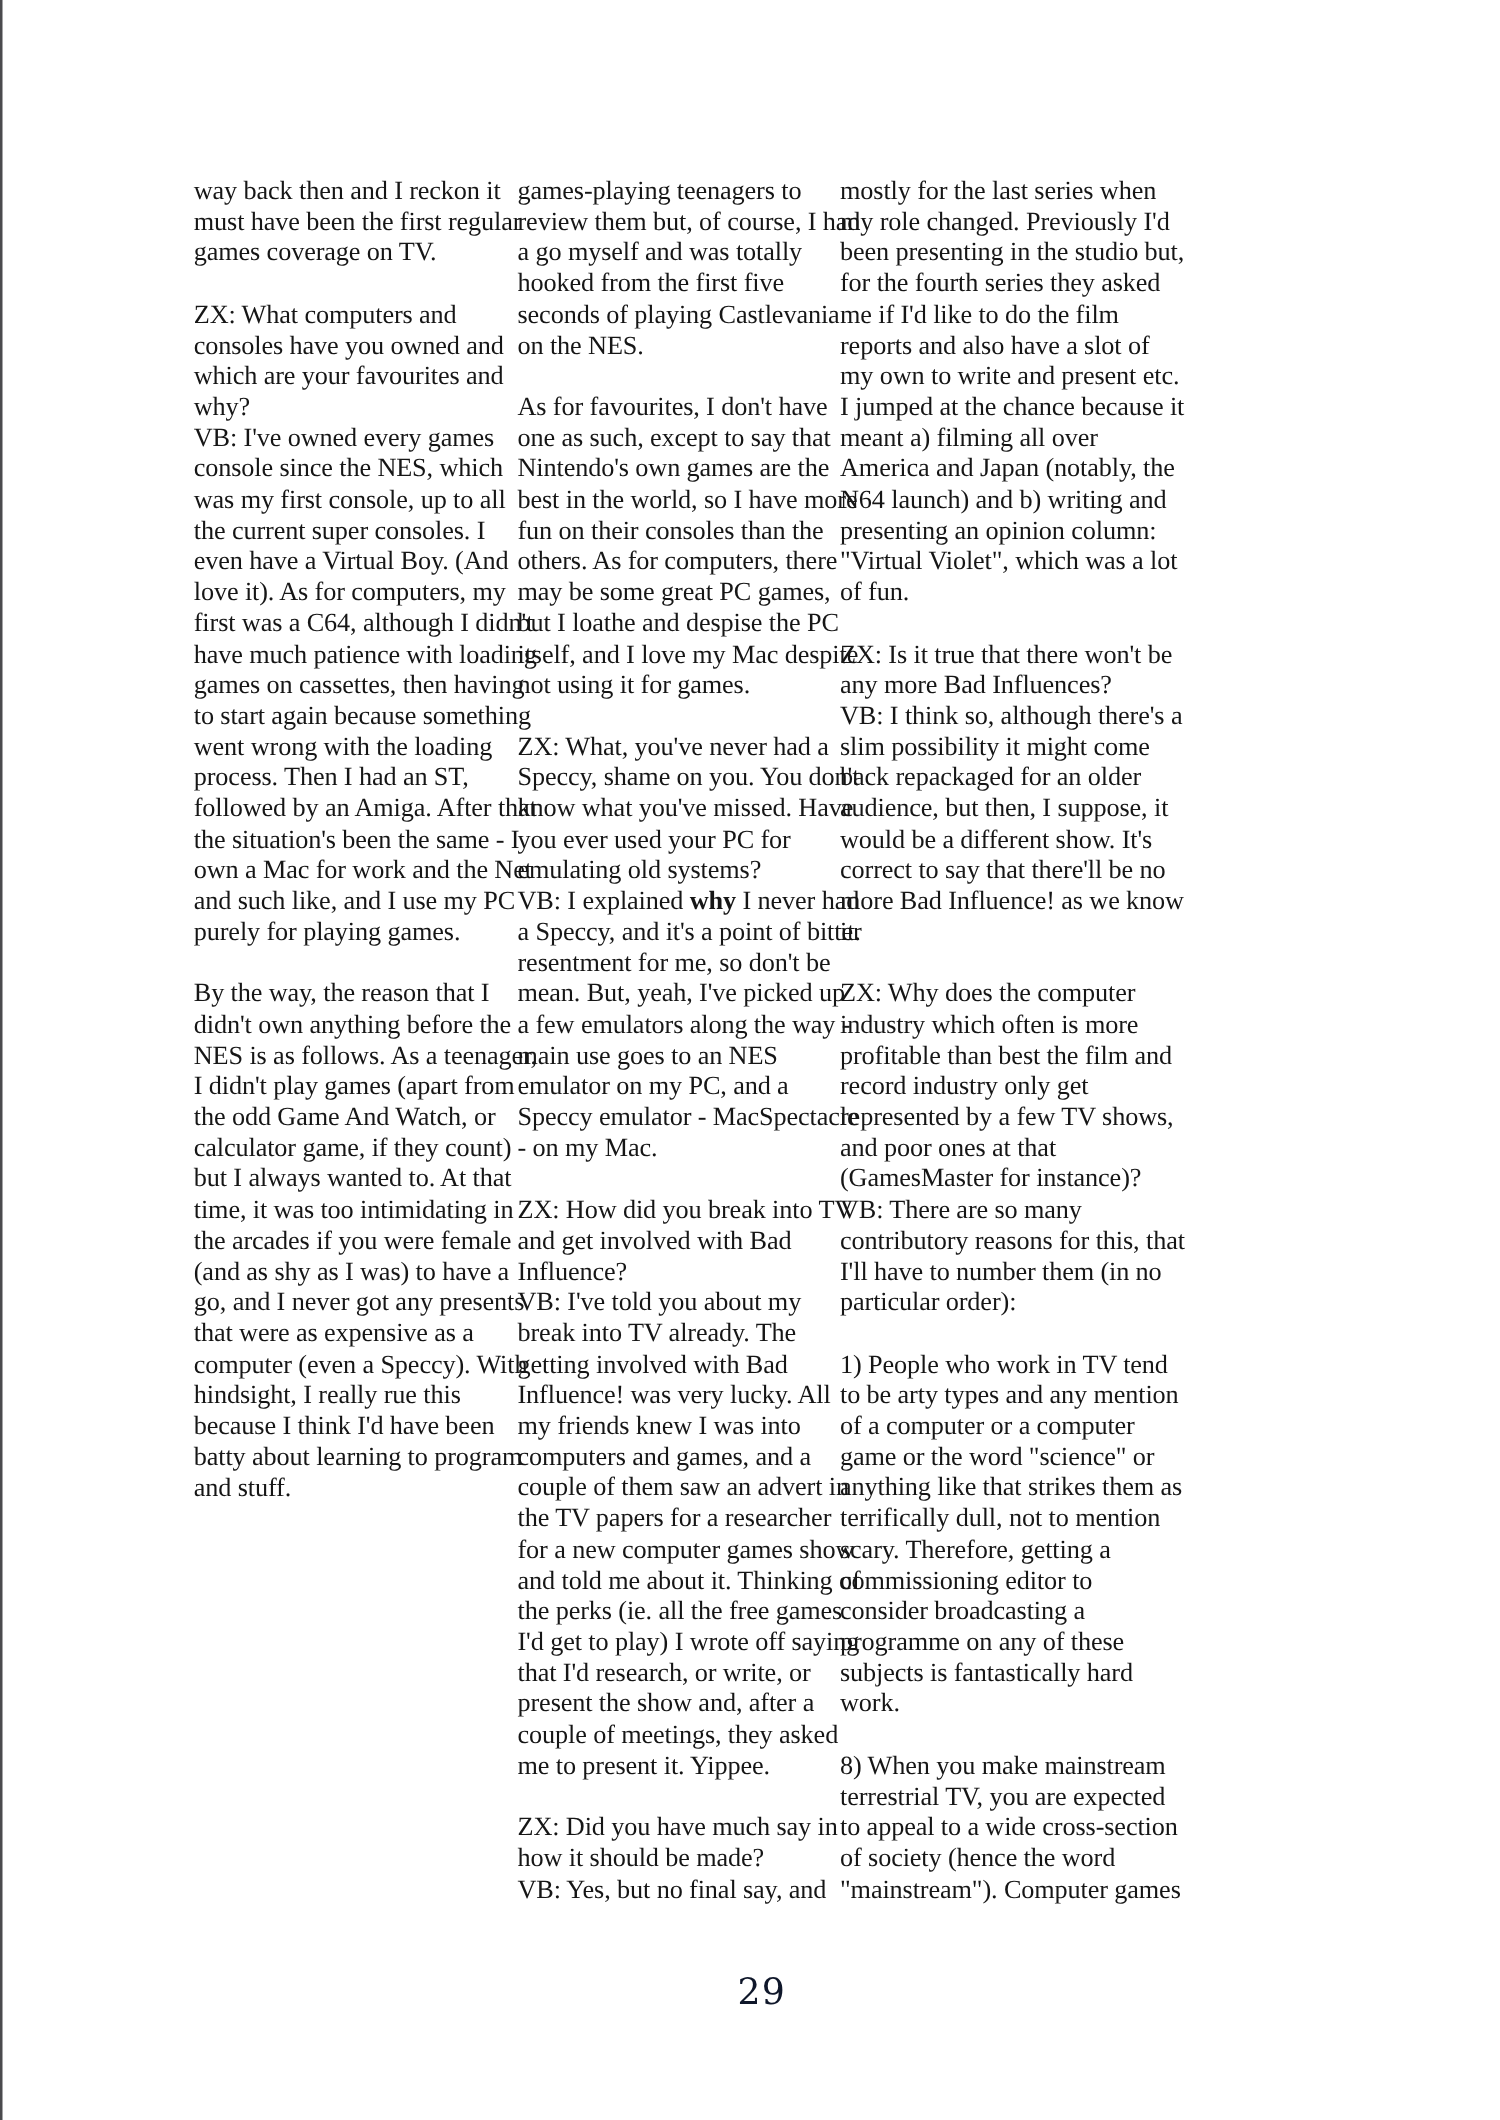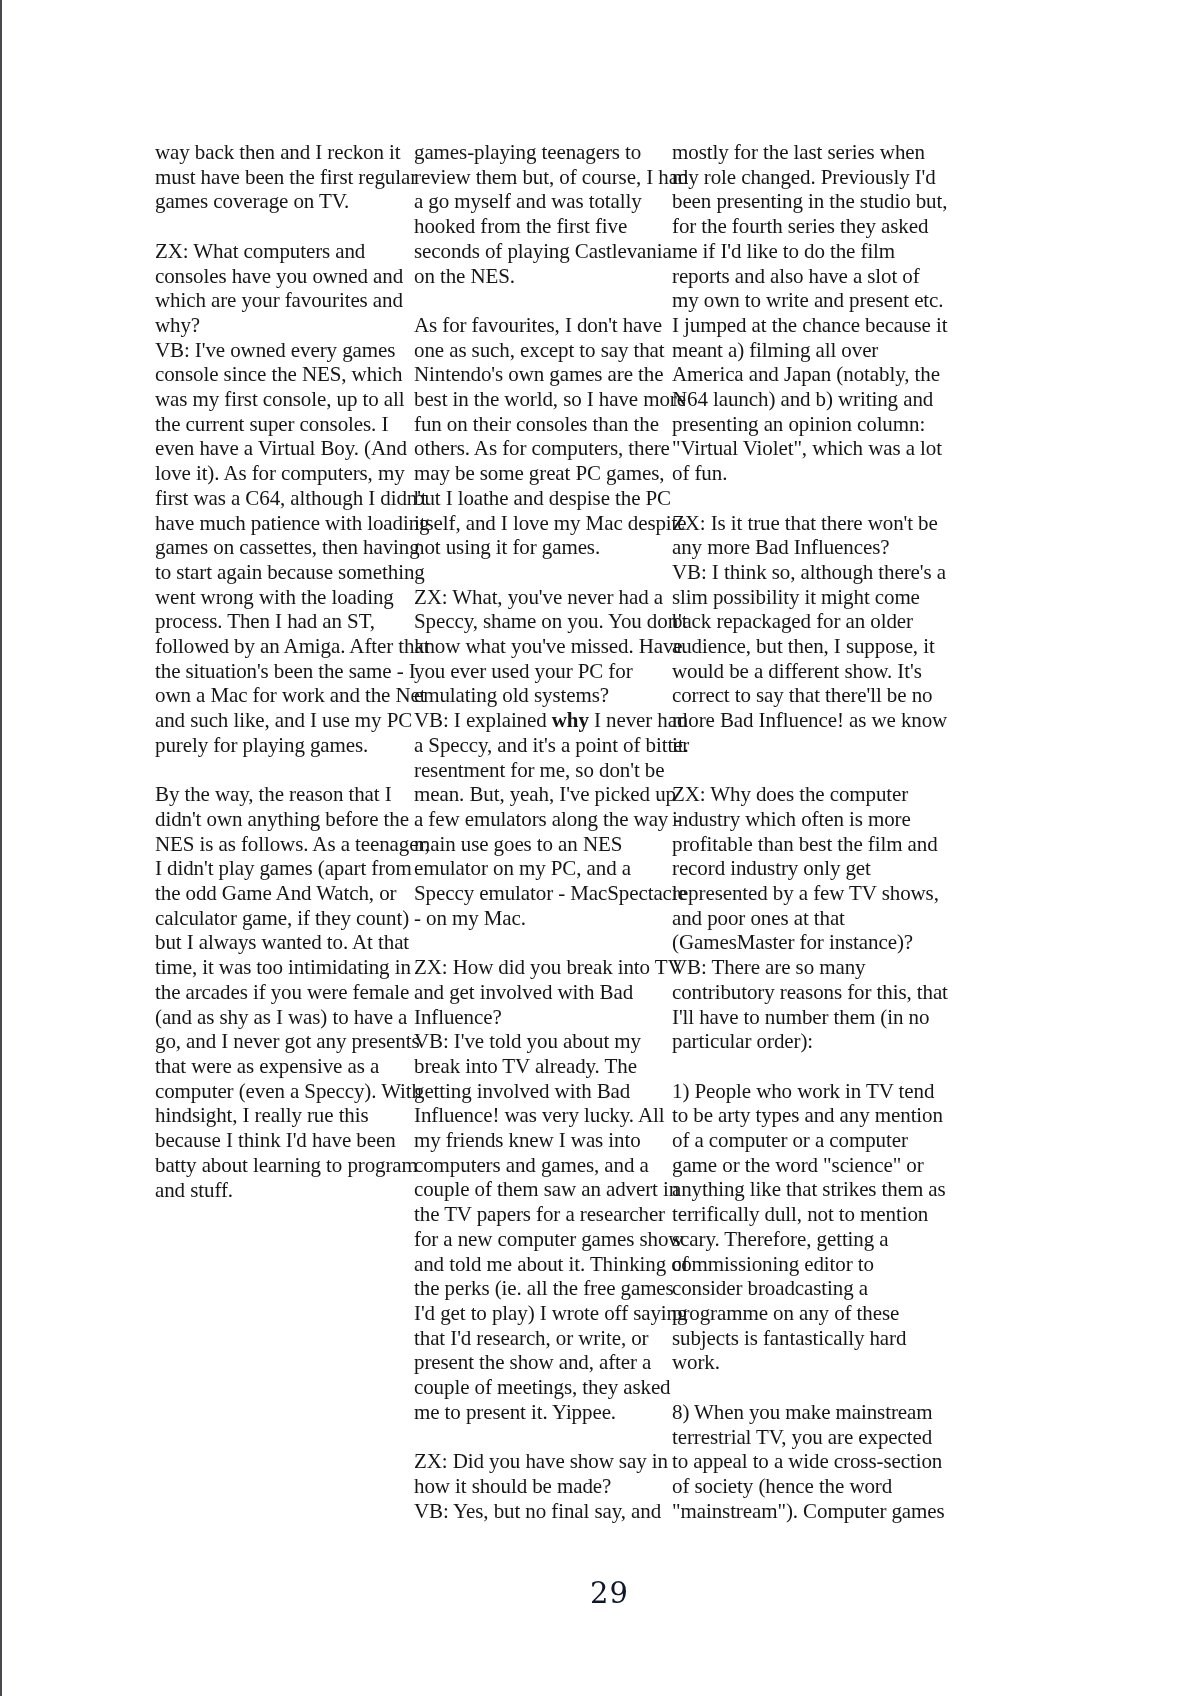--- a/index.html
+++ b/index.html
@@ -60,21 +60,21 @@
   <div class="text-column col-1">
       <p><span>way back then and I reckon it must have been the first regular games coverage on TV.</span></p>
       <p><span>ZX: What computers and consoles have you owned and which are your favourites and why?</span><br><span>VB: I've owned every games console since the NES, which was my first console, up to all the current super consoles.  I even have a Virtual Boy. (And love it). As for computers, my first was a C64, although I didn't have much patience with loading games on cassettes, then having to start again because something went wrong with the loading process. Then I had an ST, followed by an Amiga. After that the situation's been the same - I own a Mac for work and the Net and such like, and I use my PC purely for playing games.</span></p>
       <p><span>By the way, the reason that I didn't own anything before the NES is as follows. As a teenager, I didn't play games (apart from the odd Game And Watch, or calculator game, if they count) but I always wanted to. At that time, it was too intimidating in the arcades if you were female (and as shy as I was) to have a go, and I never got any presents that were as expensive as a computer (even a Speccy). With hindsight, I really rue this because I think I'd have been batty about learning to program and stuff.</span></p>
     </div>
   <div class="text-column col-2">
       <p><span>games-playing teenagers to review them but, of course, I had a go myself and was totally hooked from the first five seconds of playing Castlevania on the NES.</span></p>
       <p><span>As for favourites, I don't have one as such, except to say that Nintendo's own games are the best in the world, so I have more fun on their consoles than the others. As for computers, there may be some great PC games, but I loathe and despise the PC itself, and I love my Mac despite not using it for games.</span></p>
       <p><span>ZX: What, you've never had a Speccy, shame on you. You don't know what you've missed. Have you ever used your PC for emulating old systems?</span><br><span>VB: I explained </span><span class="run-bold">why</span><span> I never had a Speccy, and it's a point of bitter resentment for me, so don't be mean. But, yeah, I've picked up a few emulators along the way - main use goes to an NES emulator on my PC, and a Speccy emulator - MacSpectacle - on my Mac.</span></p>
       <p><span>ZX: How did you break into TV and get involved with Bad Influence?</span><br><span>VB: I've told you about my break into TV already. The getting involved with Bad Influence! was very lucky. All my friends knew I was into computers and games, and a couple of them saw an advert in the TV papers for a researcher for a new computer games show and told me about it. Thinking of the perks (ie. all the free games I'd get to play) I wrote off saying that I'd research, or write, or present the show and, after a couple of meetings, they asked me to present it. Yippee.</span></p>
-      <p><span>ZX: Did you have show say in how it should be made?</span><br><span>VB: Yes, but no final say, and</span></p>
+      <p><span>ZX: Did you have much say in how it should be made?</span><br><span>VB: Yes, but no final say, and</span></p>
     </div>
   <div class="text-column col-3">
       <p><span>mostly for the last series when my role changed. Previously I'd been presenting in the studio but, for the fourth series they asked me if I'd like to do the film reports and also have a slot of my own to write and present etc. I jumped at the chance because it meant a) filming all over America and Japan (notably, the N64 launch) and b) writing and presenting an opinion column: "Virtual Violet", which was a lot of fun.</span></p>
       <p><span>ZX: Is it true that there won't be any more Bad Influences?</span><br><span>VB: I think so, although there's a slim possibility it might come back repackaged for an older audience, but then, I suppose, it would be a different show. It's correct to say that there'll be no more Bad Influence! as we know it.</span></p>
       <p><span>ZX: Why does the computer industry which often is more profitable than best the film and record industry only get represented by a few TV shows, and poor ones at that (GamesMaster for instance)?</span><br><span>VB: There are so many contributory reasons for this, that I'll have to number them (in no particular order):</span></p>
       <p><span>1) People who work in TV tend to be arty types and any mention of a computer or a computer game or the word "science" or anything like that strikes them as terrifically dull, not to mention scary. Therefore, getting a commissioning editor to consider broadcasting a programme on any of these subjects is fantastically hard work.</span></p>
       <p><span>8) When you make mainstream terrestrial TV, you are expected to appeal to a wide cross-section of society (hence the word "mainstream"). Computer games</span></p>
     </div>
   <div class="page-number">29</div>
 </div>

